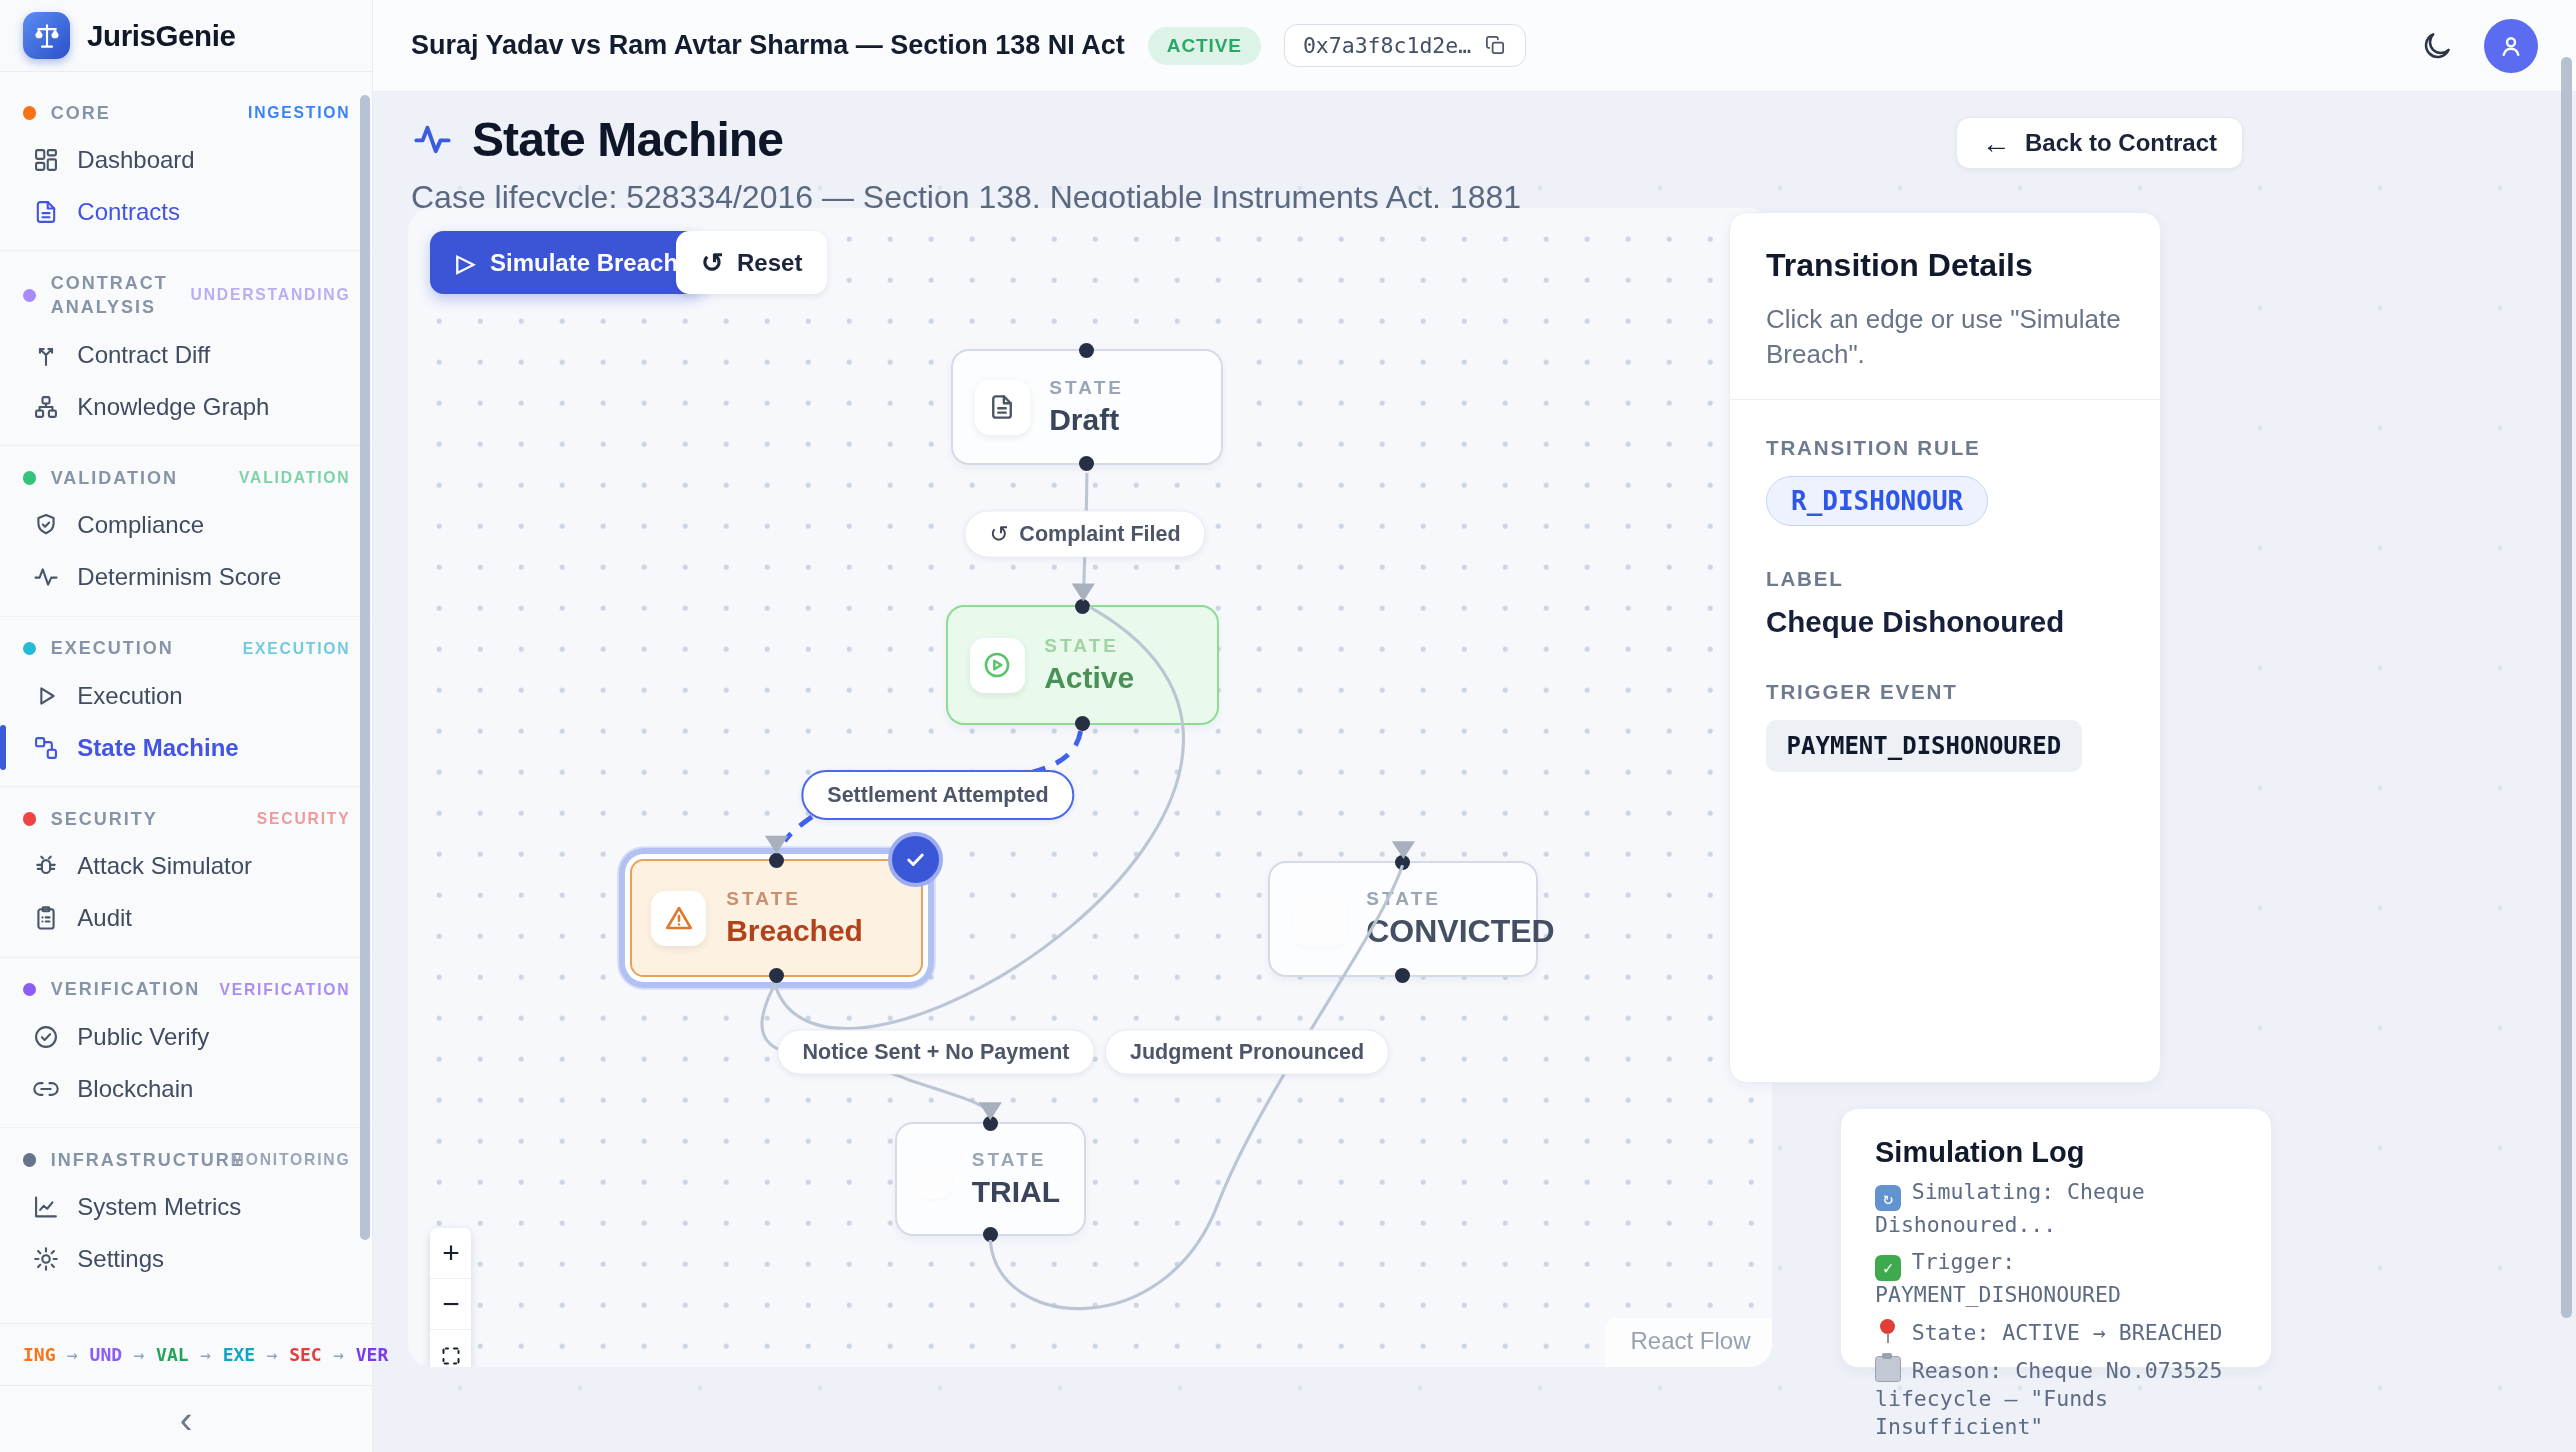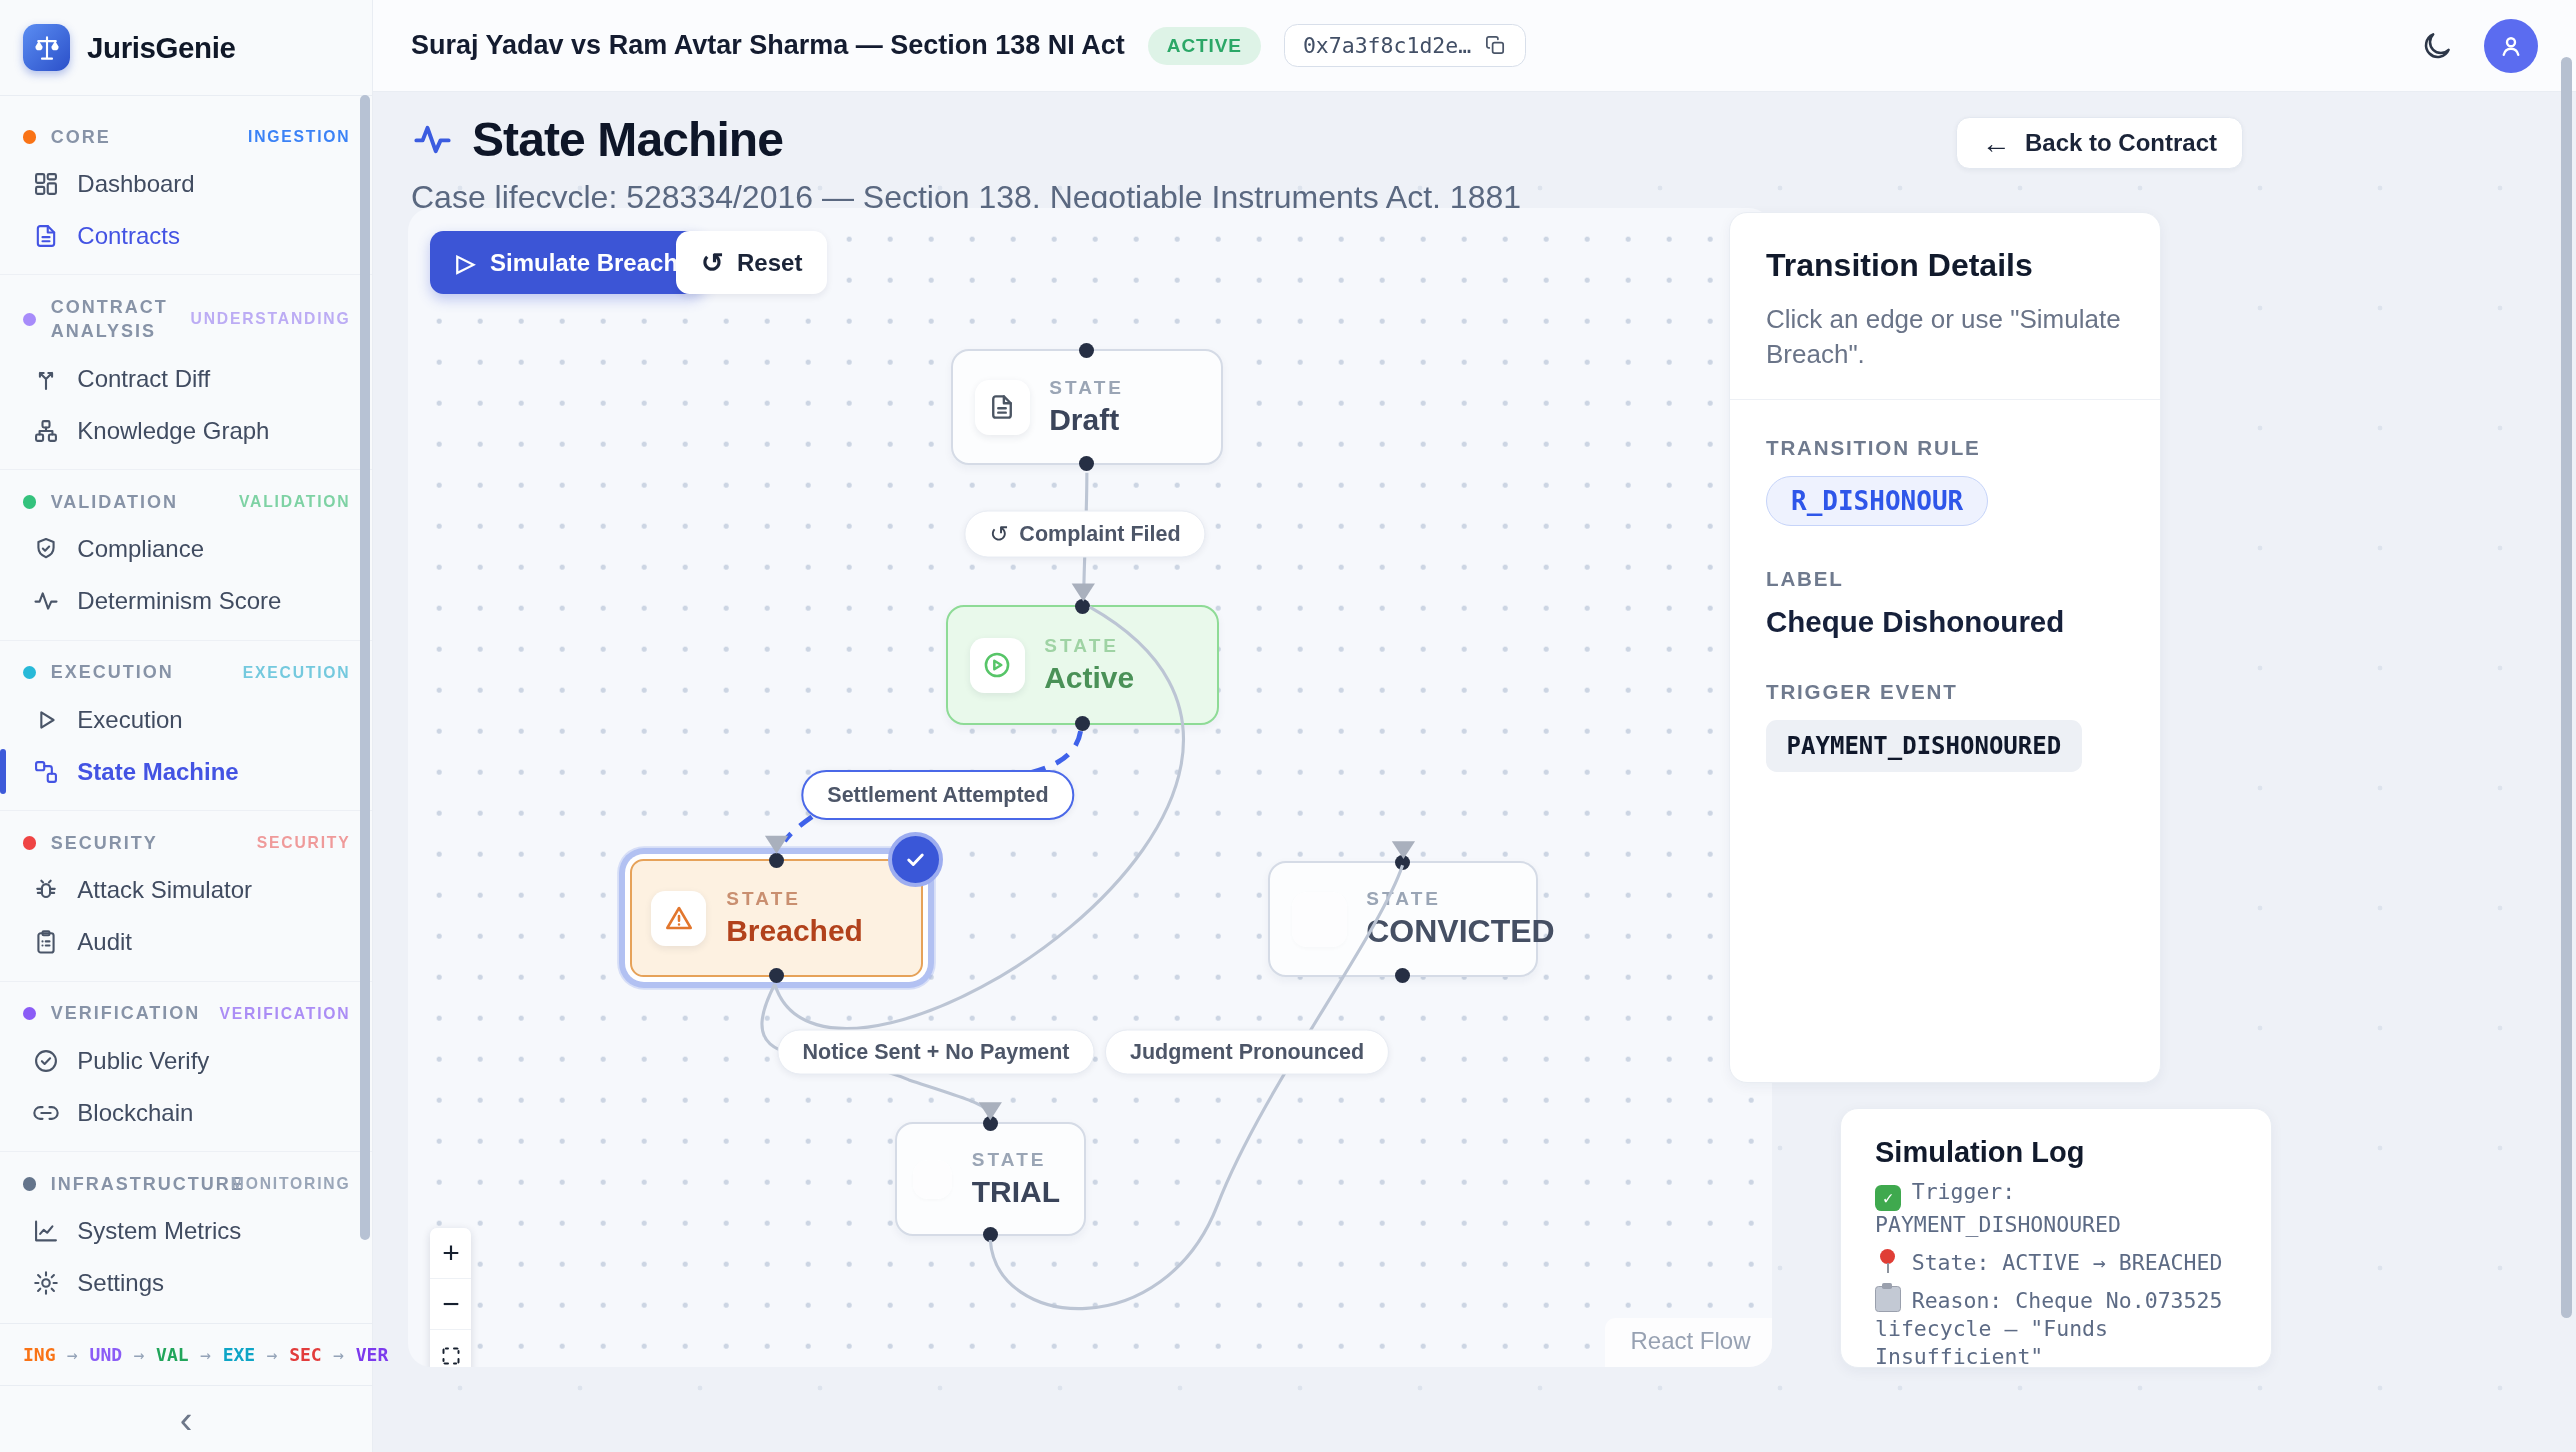--- a/index.html
+++ b/index.html
@@ -3,21 +3,21 @@
 <meta charset="utf-8">
 <style>
   * { margin:0; padding:0; box-sizing:border-box; }
   html,body { width:2576px; height:1453px; overflow:hidden; background:#eef1f7;
     font-family:"Liberation Sans", sans-serif; color:#1a2233; }
   .app { position:relative; width:2576px; height:1453px; }
 
   
   .sidebar { position:absolute; left:0; top:0; width:373px; height:1453px;
     background:#f8fafc; border-right:1.3px solid #e9edf3; z-index:20; }
-  .brand { height:96px; display:flex; align-items:center; gap:17px; padding:0 23px;
+  .brand { height:72px; display:flex; align-items:center; gap:17px; padding:0 23px;
     border-bottom:1.3px solid #e9edf3; }
   .logo { width:47px; height:47px; border-radius:13.4px; flex:0 0 auto;
     background:linear-gradient(135deg,#5b8df2,#2b50c9); display:flex; align-items:center; justify-content:center;
     box-shadow:0 3.6px 9px rgba(43,80,201,.35); }
   .brand-name { font-size:29.5px; font-weight:bold; color:#101828; letter-spacing:-0.4px; }
 
   nav { padding-top:9px; }
   .sec { padding-top:12.5px; }
   .sec + .sec { border-top:1.3px solid #edf0f5; margin-top:12.5px; }
   .sec-head { display:flex; align-items:center; padding:7.2px 21.5px 9px 23px; }
@@ -579,20 +579,21 @@
         </div>
         <div class="fld-group">
           <div class="fld-label">TRIGGER EVENT</div>
           <span class="trigger-pill">PAYMENT_DISHONOURED</span>
         </div>
       </div>
     </div>
 
     <div class="panel panel-log">
       <div class="log-title">Simulation Log</div>
+      <div class="log-line"><span class="li i-sync">↻</span><span>Simulating: Cheque Dishonoured...</span></div>
       <div class="log-line"><span class="li i-check">✓</span><span>Trigger: PAYMENT_DISHONOURED</span></div>
       <div class="log-line"><span class="li i-pin"></span><span>State: ACTIVE → BREACHED</span></div>
       <div class="log-line"><span class="li i-clip"></span><span>Reason: Cheque No.073525 lifecycle — "Funds Insufficient"</span></div>
     </div>
   </div>
 
   <div class="page-scrollbar"></div>
 </div>
 
 

